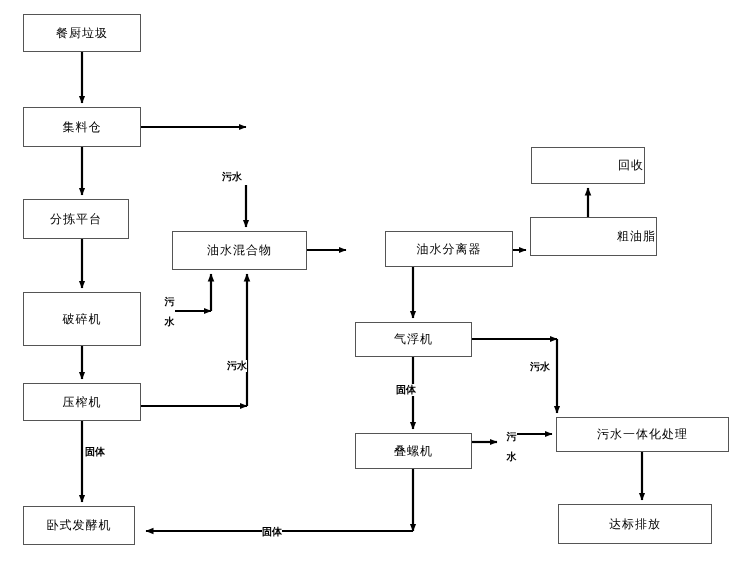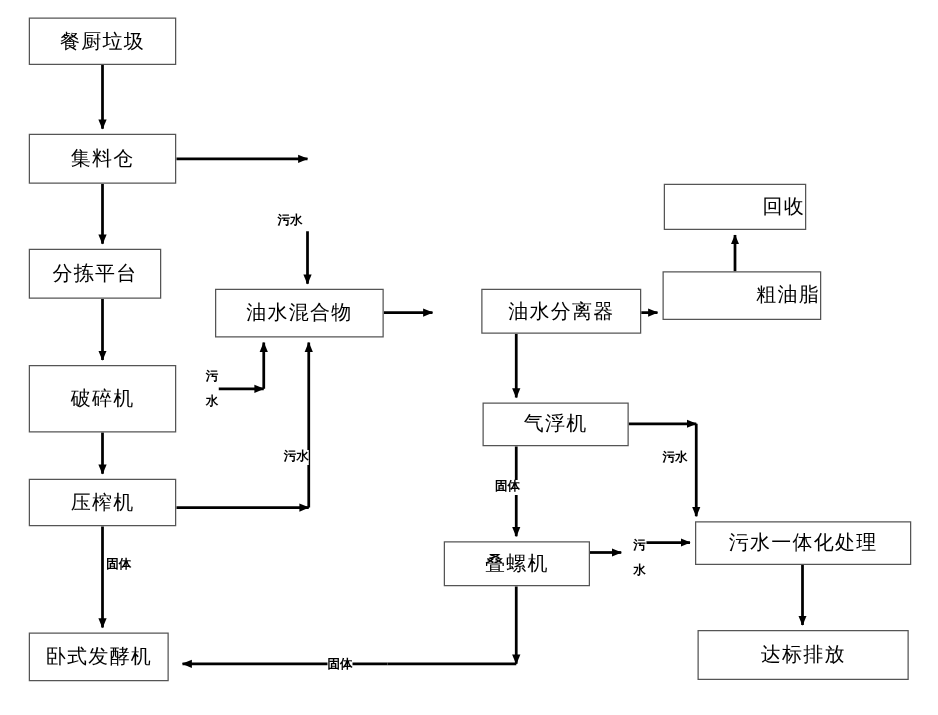--- a/index.html
+++ b/index.html
@@ -17,21 +17,21 @@
   }
   .node {
     position: absolute;
     box-sizing: border-box;
     border: 1px solid #555555;
     background: #ffffff;
     display: flex;
     align-items: center;
     justify-content: center;
     color: #000000;
-    font-size: 16px;
+    font-size: 12px;
     letter-spacing: 1px;
     white-space: nowrap;
     z-index: 3;
   }
   .edge-label {
     position: absolute;
     color: #000000;
     font-size: 10px;
     font-weight: bold;
     letter-spacing: 0px;
@@ -145,41 +145,41 @@
   </div>
 
   <div class="node" style="left:172px; top:231px; width:135px; height:39px;">
     <span>油水混合物</span>
   </div>
 
   <div class="node" style="left:350px; top:231px; width:128px; height:36px;margin-left:35px;">
     <span>油水分离器</span>
   </div>
 
-  <div class="node" style="left:355px; top:322px; width:117px; height:35px;margin-left:31px;">
+  <div class="node" style="left:355px; top:322px; width:117px; height:35px;">
     <span>气浮机</span>
   </div>
 
   <div class="node" style="left:355px; top:433px; width:117px; height:36px;">
     <span>叠螺机</span>
   </div>
 
   <div class="node" style="left:531px; top:147px; width:114px; height:37px;justify-content:flex-end;">
     <span>回收</span>
   </div>
 
   <div class="node" style="left:530px; top:217px; width:127px; height:39px;justify-content:flex-end;">
     <span>粗油脂</span>
   </div>
 
   <div class="node" style="left:556px; top:417px; width:173px; height:35px;">
     <span>污水一体化处理</span>
   </div>
 
-  <div class="node" style="left:558px; top:504px; width:169px; height:40px;">
+  <div class="node" style="left:558px; top:504px; width:154px; height:40px;">
     <span>达标排放</span>
   </div>
 
   <div class="edge-label" style="left:222px; top:171px;">污水</div>
 
   <div class="edge-label vert" style="left:164px; top:292px;">污水</div>
 
   <div class="edge-label" style="left:227px; top:360px;">污水</div>
 
   <div class="edge-label" style="left:396px; top:384px;">固体</div>

